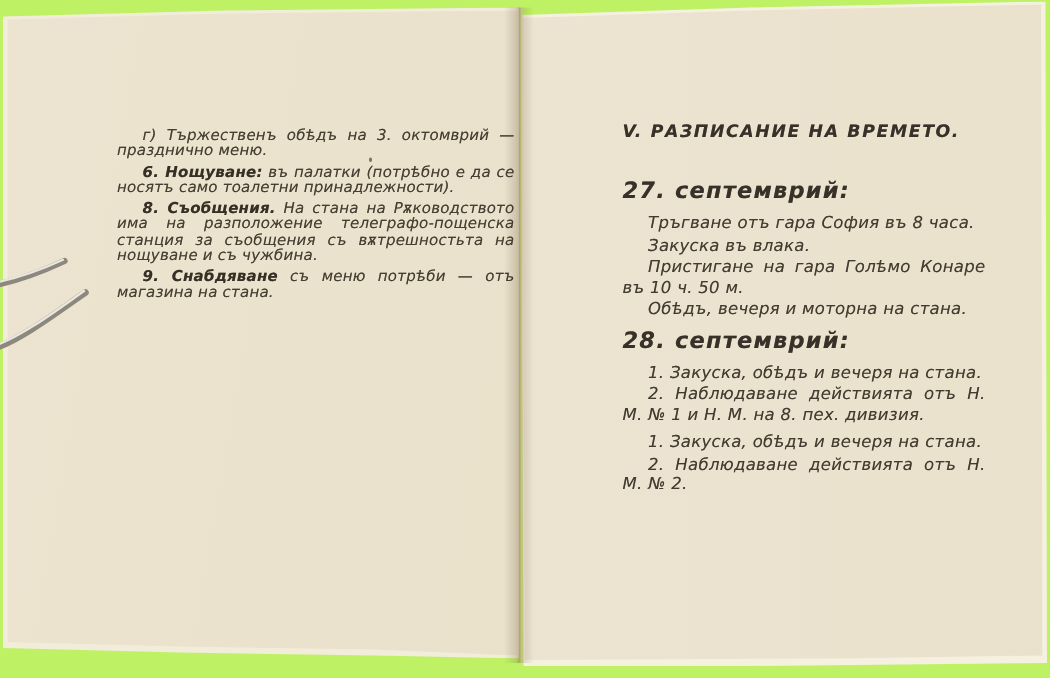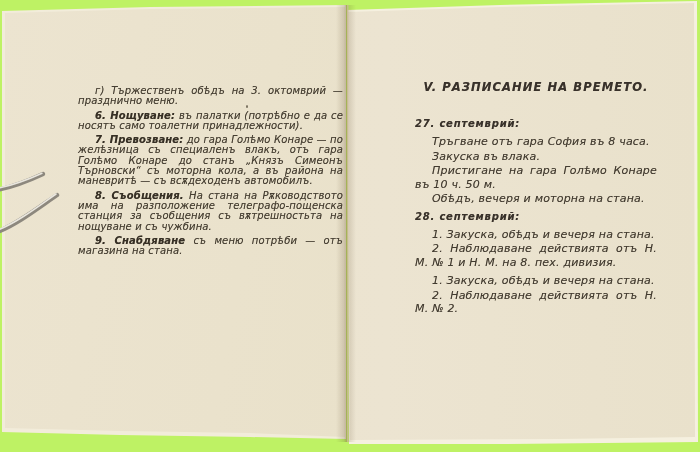--- a/index.html
+++ b/index.html
@@ -55,27 +55,27 @@
     font-size:10px;line-height:10.3px;
     letter-spacing:0.15px;
     text-align:justify;text-indent:17px;
     text-shadow:0 0 0.4px rgba(70,60,45,0.55);
   }
   .para b{font-weight:bold;color:#362f25;}
 
   .r-heading{
     margin:0 0 24px 0;
     font-size:11.5px;font-weight:bold;letter-spacing:1.1px;
-    text-align:center;color:#38312a;
+    text-align:left;color:#38312a;
     text-shadow:0 0 0.4px rgba(60,50,40,0.55);
   }
   .sched-section{margin:0 0 5px 0;}
   .sched-date{
     margin:2px 0 6px 0;
-    font-size:10px;font-weight:bold;letter-spacing:0.8px;
+    font-size:15px;font-weight:bold;letter-spacing:0.8px;
     color:#38312a;
     text-shadow:0 0 0.4px rgba(60,50,40,0.5);
   }
   .sched-line{
     margin:0 0 1px 0;
     font-size:11px;line-height:13.5px;letter-spacing:0.2px;
     text-align:justify;text-indent:17px;
     text-shadow:0 0 0.4px rgba(70,60,45,0.5);
   }
 
@@ -95,21 +95,20 @@
   <div class="layer edge-right"></div>
 
   <div class="layer page-left"></div>
   <div class="layer page-right"></div>
 
   <div class="gutter"></div>
 
   <div class="content content-left">
     <p class="para"><b></b><span>г) Тържественъ обѣдъ на 3. октомврий — празднично меню.</span></p>
     <p class="para"><b>6. Нощуване:</b><span> въ палатки (потрѣбно е да се носятъ само тоалетни принадлежности).</span></p>
-    <p class="para"><b>7. Превозване:</b><span> до гара Голѣмо Конаре — по желѣзница съ специаленъ влакъ, отъ гара Голѣмо Конаре до станъ „Князъ Симеонъ Търновски“ съ моторна кола, а въ района на маневритѣ — съ всѫдеходенъ автомобилъ.</span></p>
     <p class="para"><b>8. Съобщения.</b><span> На стана на Рѫководството има на разположение телеграфо-пощенска станция за съобщения съ вѫтрешностьта на нощуване и съ чужбина.</span></p>
     <p class="para"><b>9. Снабдяване</b><span> съ меню потрѣби — отъ магазина на стана.</span></p>
   </div>
 
   <div class="content content-right">
     <h1 class="r-heading">V. РАЗПИСАНИЕ НА ВРЕМЕТО.</h1>
 
     <div class="sched-section">
       <h2 class="sched-date">27. септемврий:</h2>
       <p class="sched-line">Тръгване отъ гара София въ 8 часа.</p>

